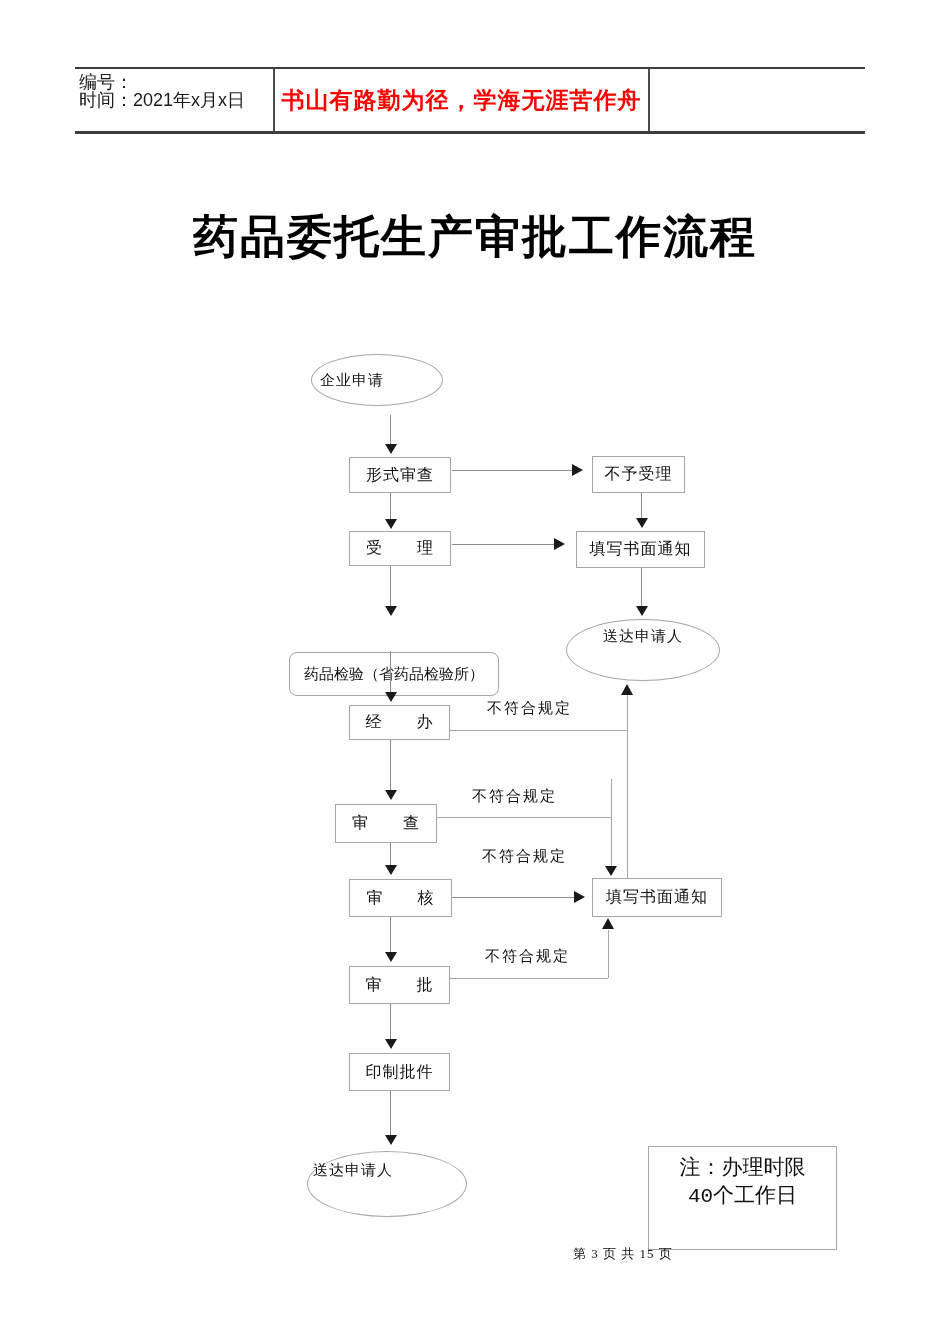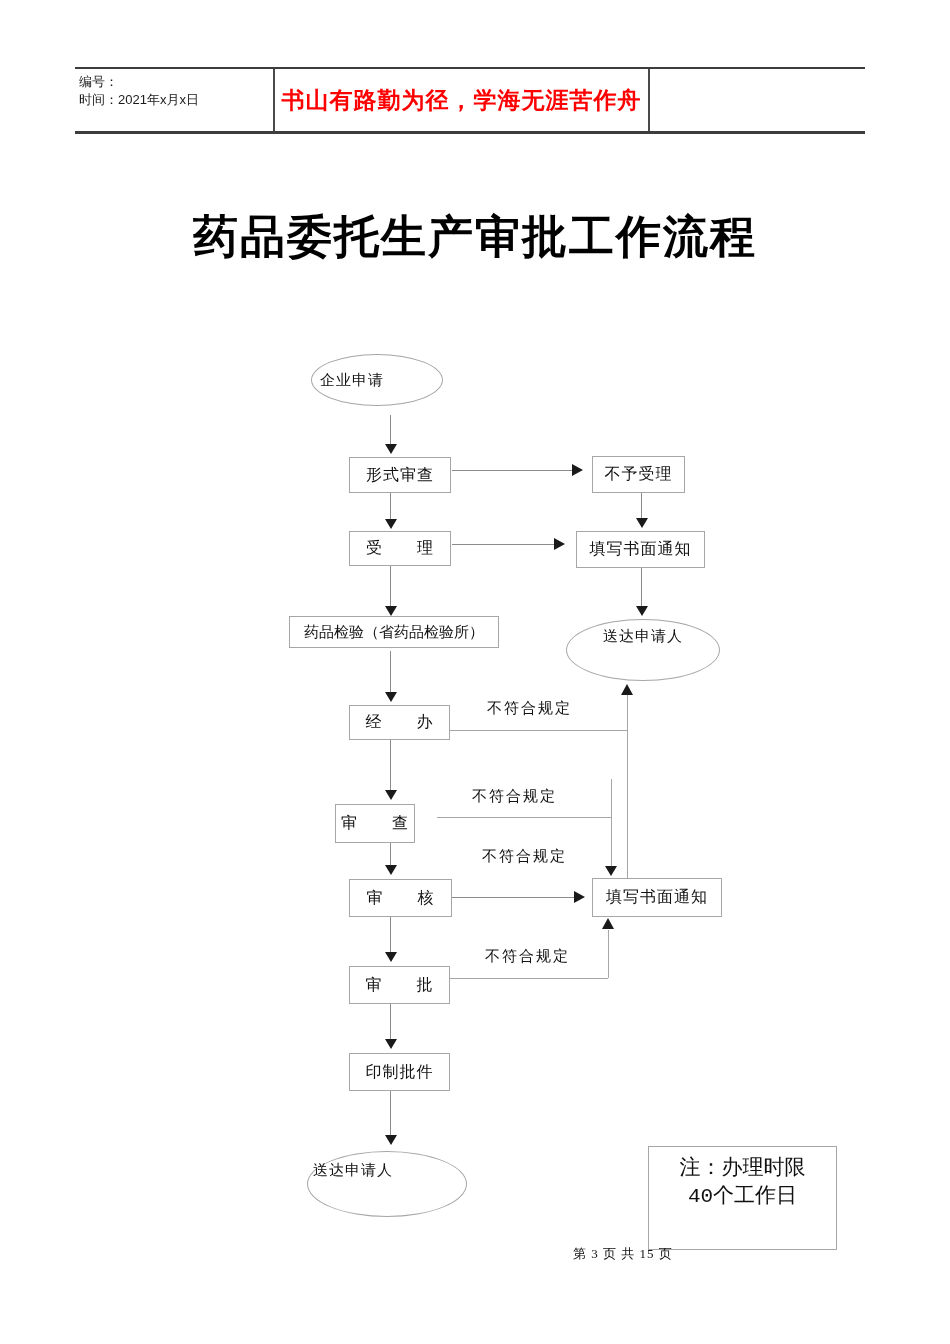--- a/index.html
+++ b/index.html
@@ -5,21 +5,21 @@
   html,body{margin:0;padding:0;background:#fff;}
   .page{position:relative;width:950px;height:1344px;background:#ffffff;overflow:hidden;
         font-family:"Liberation Sans",sans-serif;color:#1a1a1a;}
 
   
   .htable{position:absolute;left:75px;top:67px;width:790px;height:67px;
           border-top:2px solid #3d3d3d;border-bottom:3px solid #3d3d3d;
           display:flex;box-sizing:border-box;}
   .hcell{box-sizing:border-box;height:100%;}
   .hcell1{width:200px;border-right:2px solid #4a4a4a;padding:4px 0 0 4px;
-          font-size:13px;line-height:18px;}
+          font-size:18px;line-height:18px;}
   .hcell2{width:375px;border-right:2px solid #4a4a4a;display:flex;align-items:center;
           justify-content:center;}
   .hcell2 span{color:#ff0000;font-weight:bold;font-size:23px;letter-spacing:1px;}
   .hcell3{flex:1;display:flex;align-items:center;padding-left:8px;font-size:14px;}
 
   .title{position:absolute;left:0;top:207px;width:950px;margin:0;text-align:center;
          font-size:45px;font-weight:bold;letter-spacing:2px;color:#000;}
 
   
   .node{position:absolute;box-sizing:border-box;border:1px solid #a6a6a6;background:#fff;
@@ -60,27 +60,27 @@
   <div class="node ellipse" style="left:311px;top:354px;width:132px;height:52px;justify-content:flex-start;padding-left:8px;font-size:15px;">企业申请</div>
 
   <div class="node" style="left:349px;top:457px;width:102px;height:36px;">形式审查</div>
 
   <div class="node" style="left:592px;top:456px;width:93px;height:37px;">不予受理</div>
 
   <div class="node" style="left:349px;top:531px;width:102px;height:35px;">受　　理</div>
 
   <div class="node" style="left:576px;top:531px;width:129px;height:37px;">填写书面通知</div>
 
-  <div class="node" style="left:289px;top:616px;width:210px;height:32px;font-size:15px;letter-spacing:0;">药品检验（省药品检验所）</div>
+  <div class="node" style="left:289px;top:652px;width:210px;height:44px;font-size:15px;letter-spacing:0;border-radius:8px;">药品检验（省药品检验所）</div>
 
   <div class="node ellipse" style="left:566px;top:619px;width:154px;height:62px;align-items:flex-start;padding-top:7px;font-size:15px;">送达申请人</div>
 
   <div class="node" style="left:349px;top:705px;width:101px;height:35px;">经　　办</div>
 
-  <div class="node" style="left:335px;top:804px;width:80px;height:39px;">审　　查</div>
+  <div class="node" style="left:335px;top:804px;width:102px;height:39px;">审　　查</div>
 
   <div class="node" style="left:349px;top:879px;width:103px;height:38px;">审　　核</div>
 
   <div class="node" style="left:592px;top:878px;width:130px;height:39px;">填写书面通知</div>
 
   <div class="node" style="left:349px;top:966px;width:101px;height:38px;">审　　批</div>
 
   <div class="node" style="left:349px;top:1053px;width:101px;height:38px;font-family:Liberation Mono, monospace;">印制批件</div>
 
   <div class="node ellipse" style="left:307px;top:1151px;width:160px;height:66px;align-items:flex-start;justify-content:flex-start;padding:9px 0 0 5px;font-size:15px;">送达申请人</div>

